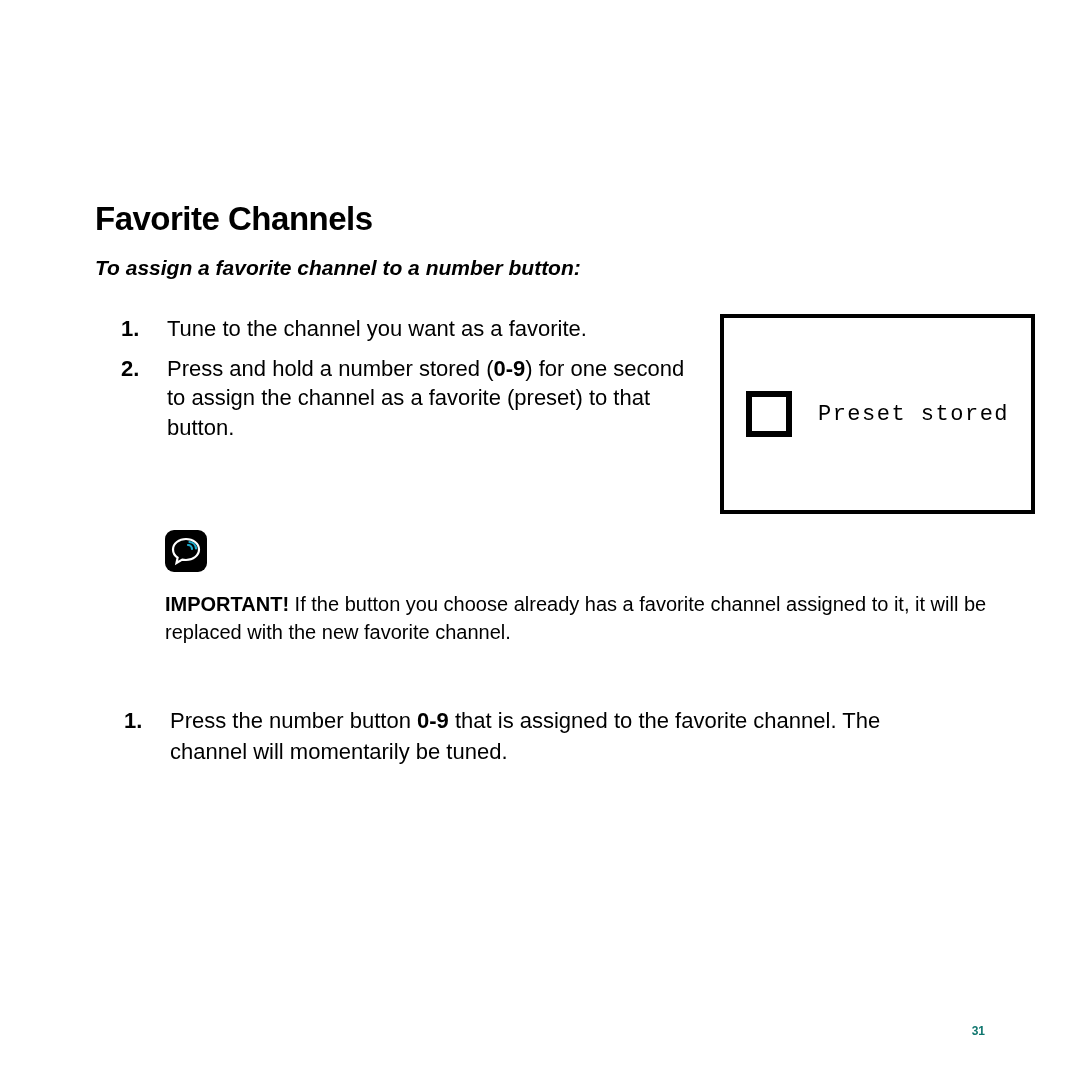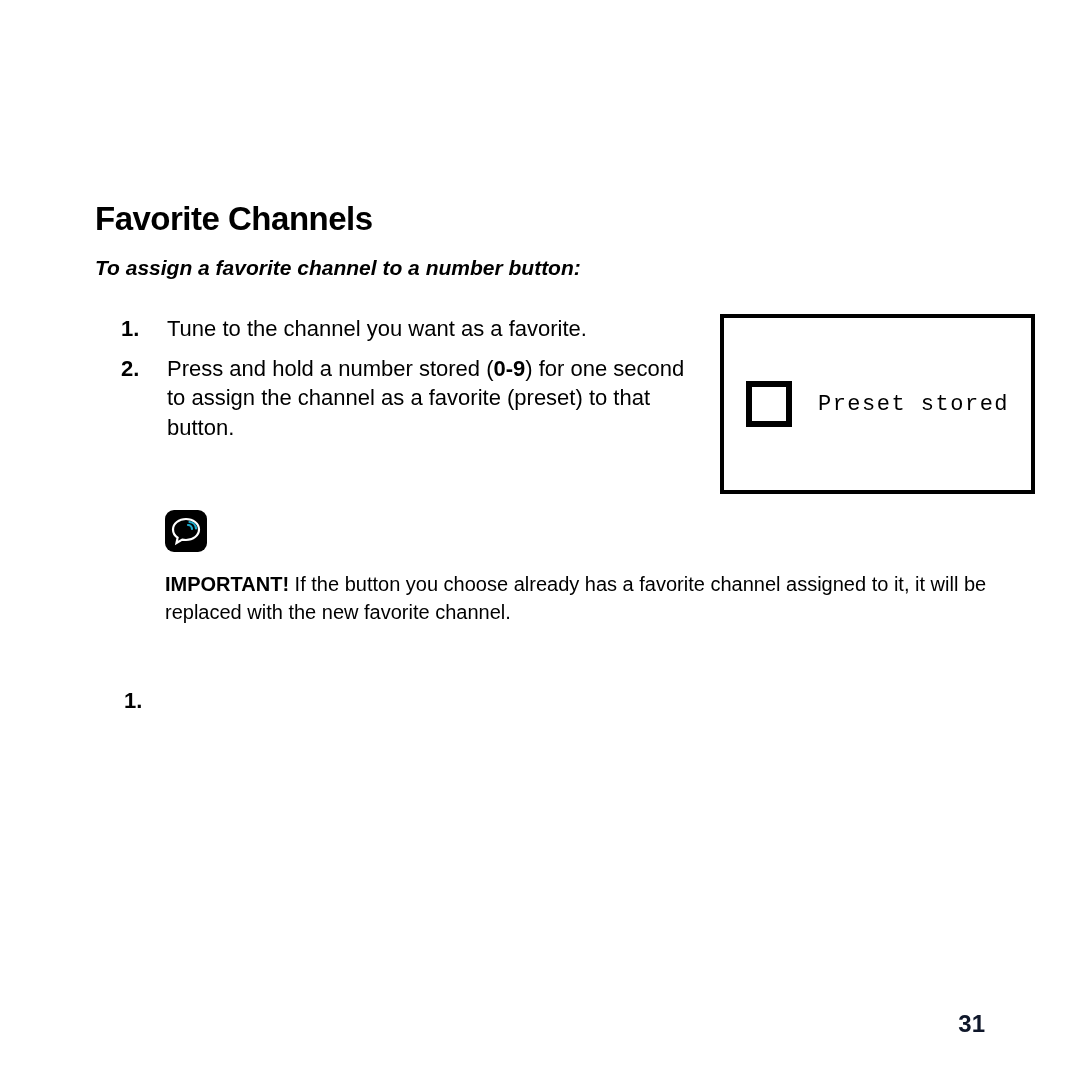--- a/index.html
+++ b/index.html
@@ -64,21 +64,21 @@
       left: -46px;
       top: 0;
       font-weight: 900;
       font-size: 22px;
     }
     .bold {
       font-weight: 700;
     }
     .display-box {
       width: 315px;
-      height: 180px;
+      height: 200px;
       border: 4px solid #000;
       display: flex;
       align-items: center;
       justify-content: center;
       gap: 26px;
       padding: 0 28px;
     }
     .display-icon-box {
       width: 46px;
       height: 46px;
@@ -138,22 +138,22 @@
       position: absolute;
       left: -46px;
       top: 0;
       font-weight: 900;
       font-size: 22px;
     }
     .page-num {
       position: absolute;
       bottom: 42px;
       right: 95px;
-      color: #0f172a;
-      font-size: 24px;
+      color: #0f766e;
+      font-size: 12px;
       font-weight: 700;
     }
   </style>
 </head>
 <body>
 
 <div class="page">
 
   <h1 class="heading">Favorite Channels</h1>
 
@@ -193,18 +193,21 @@
     </div>
     <p class="important-text">
       <span class="important-label">IMPORTANT!</span><span> If the button you choose already has a favorite channel assigned to it, it will be replaced with the new favorite channel.</span>
     </p>
   </div>
 
 
   <ol class="ol2">
     <li class="li2">
       <span class="li2-num">1.</span>
+      <span>
+        <span>Press the number button </span><span class="bold">0-9</span><span> that is assigned to the favorite channel. The channel will momentarily be tuned.</span>
+      </span>
     </li>
   </ol>
 
   <div class="page-num">31</div>
 
 </div>
 
 </body></html>

